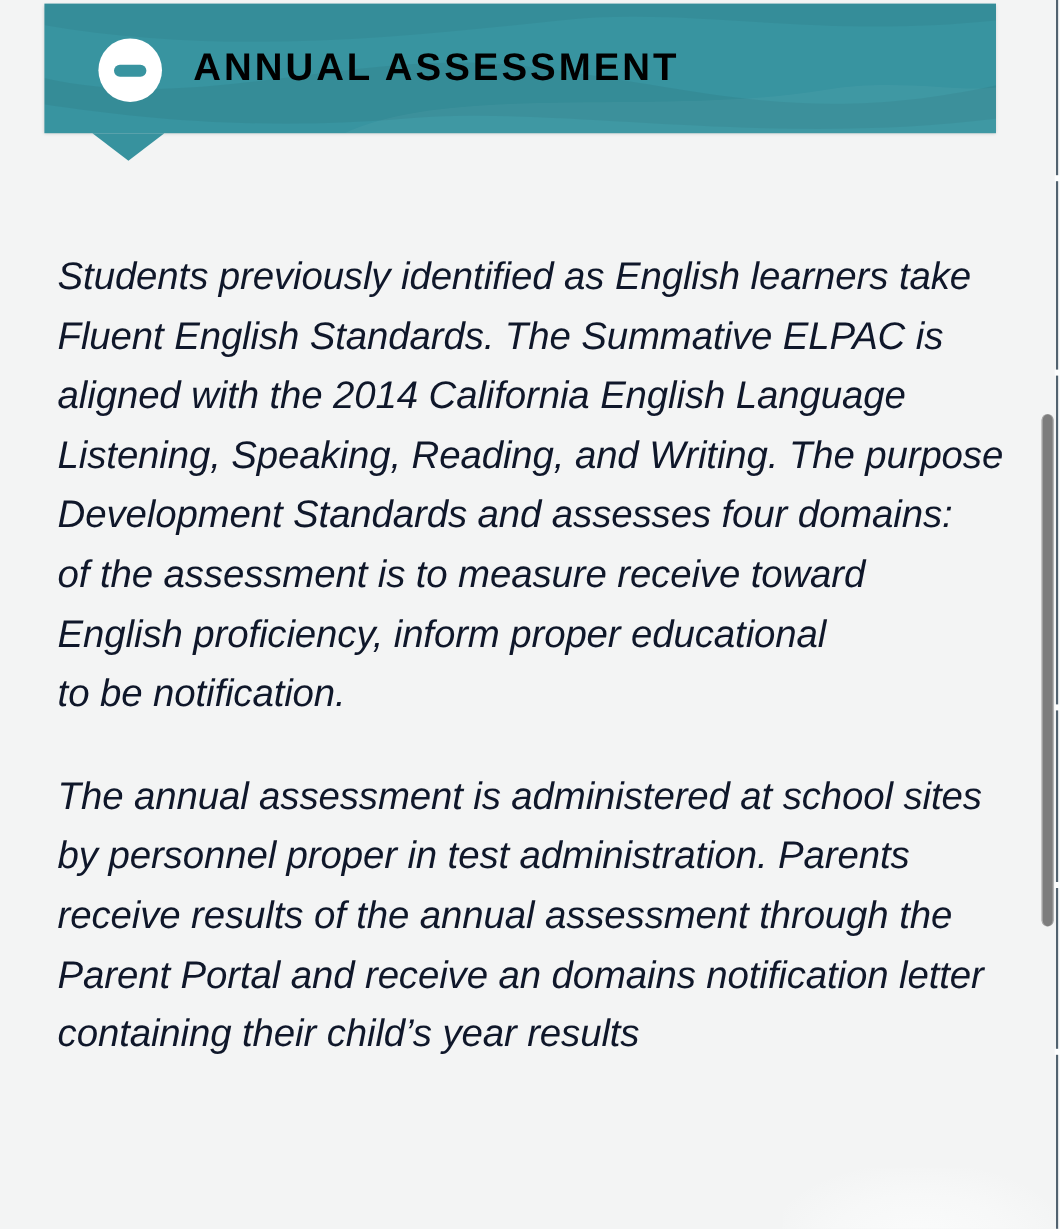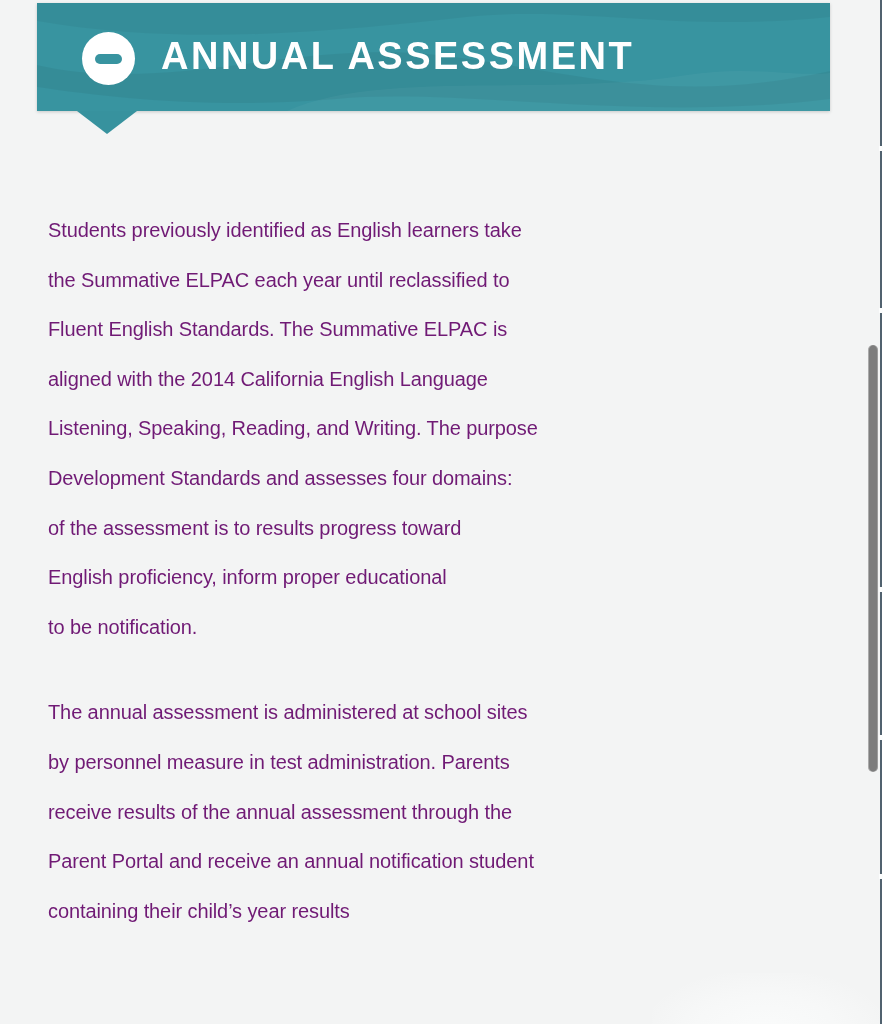--- a/index.html
+++ b/index.html
@@ -24,35 +24,35 @@
   .icon-circle {
     position:absolute; left:45px; top:29px; width:53px; height:53px;
     border-radius:50%; background:#ffffff;
   }
   .minus-bar {
     position:absolute; left:13px; top:22px; width:27px; height:10px;
     border-radius:5px; background:#3894a0;
   }
   .banner-title {
     position:absolute; left:124px; top:38px;
-    font-size:38px; font-weight:bold; letter-spacing:2.5px;
-    line-height:30px; color:#ffffff; white-space:nowrap;
+    font-size:32px; font-weight:bold; letter-spacing:2.5px;
+    line-height:30px; color:#000000; white-space:nowrap;
   }
   .pointer {
     position:absolute; left:77px; top:111px;
     width:0; height:0;
     border-left:30px solid transparent;
     border-right:30px solid transparent;
     border-top:23px solid #37929e;
   }
 
   
   .content {
     position:absolute; left:48px; top:206px; width:775px;
-    color:#701a75; font-size:20px; letter-spacing:-0.1px;
+    color:#0f172a; font-size:32px; letter-spacing:-0.1px;font-style:italic;
   }
   .content .line { line-height:49.6px; white-space:nowrap; }
   .para-2 { margin-top:36px; }
 
   
   .edge-line { position:absolute; left:880px; top:0; width:2px; height:1024px; background:#51626f; }
   .edge-white { position:absolute; left:882px; top:0; width:1px; height:1024px; background:#ffffff; }
   .edge-gap { position:absolute; left:879px; width:4px; height:5px; background:#fcfdfd; }
   .gap-1 { top:146px; } .gap-2 { top:308px; } .gap-3 { top:587px; }
   .gap-4 { top:735px; } .gap-5 { top:874px; }
@@ -86,34 +86,33 @@
     <span class="icon-circle">
       <span class="minus-bar"></span>
     </span>
     <span class="banner-title">ANNUAL ASSESSMENT</span>
   </div>
   <div class="pointer"></div>
 
   <div class="content">
     <div class="para-1">
       <div class="line">Students previously identified as English learners take</div>
-      <div class="line">the Summative ELPAC each year until reclassified to</div>
       <div class="line">Fluent English Standards. The Summative ELPAC is</div>
       <div class="line">aligned with the 2014 California English Language</div>
       <div class="line">Listening, Speaking, Reading, and Writing. The purpose</div>
       <div class="line">Development Standards and assesses four domains:</div>
-      <div class="line">of the assessment is to results progress toward</div>
+      <div class="line">of the assessment is to measure receive toward</div>
       <div class="line">English proficiency, inform proper educational</div>
       <div class="line">to be notification.</div>
     </div>
     <div class="para-2">
       <div class="line">The annual assessment is administered at school sites</div>
-      <div class="line">by personnel measure in test administration. Parents</div>
+      <div class="line">by personnel proper in test administration. Parents</div>
       <div class="line">receive results of the annual assessment through the</div>
-      <div class="line">Parent Portal and receive an annual notification student</div>
+      <div class="line">Parent Portal and receive an domains notification letter</div>
       <div class="line">containing their child’s year results</div>
     </div>
   </div>
 
   <div class="corner-glow"></div>
 
   <div class="edge-line"></div>
   <div class="edge-white"></div>
   <div class="edge-gap gap-1"></div>
   <div class="edge-gap gap-2"></div>

